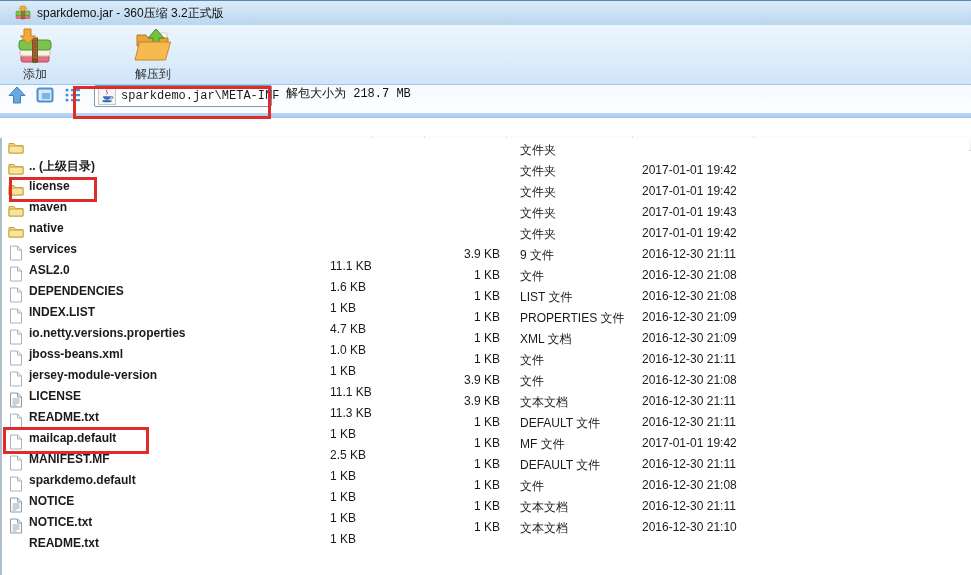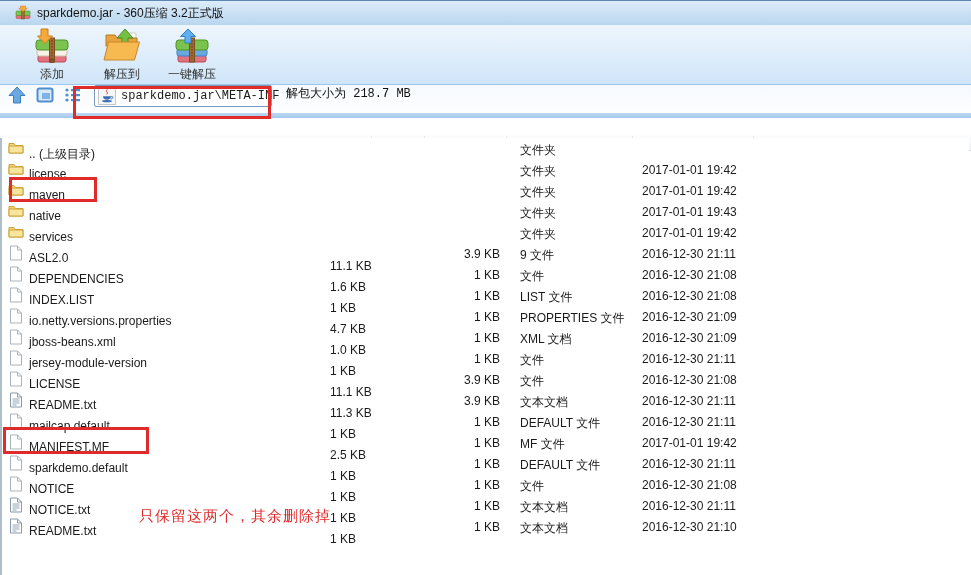--- a/index.html
+++ b/index.html
@@ -11,21 +11,21 @@
     background:linear-gradient(#dcecfa,#b9d6ef);
     border-top:1px solid #5b87b0;box-sizing:border-box;
     display:flex;align-items:center;padding-left:15px;}
   .titlebar .wicon{width:16px;height:16px;margin-right:6px;flex:0 0 auto;}
   .titlebar .wtitle{color:#111;}
 
   
   .toolbar{position:absolute;left:0;top:25px;width:971px;height:60px;
     background:linear-gradient(#eef6fd,#cfe5f8);
     border-bottom:1px solid #9fc5e8;box-sizing:border-box;
-    display:flex;align-items:flex-start;padding-left:17px;}
+    display:flex;align-items:flex-start;padding-left:0;gap:48px;}
   .tbtn{width:70px;height:58px;display:flex;flex-direction:column;align-items:center;
     justify-content:flex-start;padding-top:2px;cursor:default;}
   .tbtn .ticon{width:40px;height:38px;}
   .tbtn .tlabel{margin-top:1px;color:#333;}
 
   
   .navrow{position:absolute;left:0;top:85px;width:971px;height:28px;
     background:linear-gradient(#f6fafe,#fdfeff);display:flex;align-items:flex-start;font-family:Liberation Mono, monospace;}
   .navicon{width:22px;height:20px;margin-left:6px;flex:0 0 auto;}
   .addressbox{margin-left:10px;width:178px;height:22px;background:#fff;
@@ -49,21 +49,21 @@
   .h-after{left:430px;width:72px;text-align:right;}
   .h-type{left:518px;}
   .h-date{left:640px;}
   .hdiv{position:absolute;top:1px;height:17px;width:1px;background:#e2e6ea;}
 
   
   .filelist{position:absolute;left:0;top:138px;width:969px;height:437px;
     background:#fff;border-left:2px solid #aebfca;box-sizing:border-box;}
   .row{position:relative;height:21px;}
   .c-icon{position:absolute;left:6px;top:2px;width:16px;height:16px;}
-  .c-name{position:absolute;left:27px;top:8px;white-space:nowrap;}
+  .c-name{position:absolute;left:27px;top:20px;white-space:nowrap;font-weight:bold;}
   .c-before{position:absolute;left:328px;width:85px;top:16px;text-align:left;}
   .c-after{position:absolute;left:428px;width:70px;top:4px;text-align:right;}
   .c-type{position:absolute;left:518px;top:4px;white-space:nowrap;}
   .c-date{position:absolute;left:640px;top:4px;white-space:nowrap;}
 
   
   .ann-box{position:absolute;border:3px solid #e02b2b;box-sizing:border-box;pointer-events:none;}
   .ann-address{left:73px;top:86px;width:198px;height:33px;}
   .ann-maven{left:9px;top:177px;width:88px;height:25px;}
   .ann-manifest{left:3px;top:427px;width:146px;height:27px;}
@@ -103,31 +103,20 @@
     <div class="tbtn">
       <svg class="ticon" viewBox="0 0 40 38">
         <rect x="21" y="6" width="13" height="11" rx="1" fill="#fdfdfb" stroke="#cfcabc"></rect>
         <path d="M4 8h9l2 3h20v8H4z" fill="#e8a33c" stroke="#b87a20"></path>
         <path d="M23 2l8 9h-5v10h-6V11h-5z" fill="#76bf45" stroke="#4a8f22"></path>
         <path d="M2 33L6.5 15h31l-5 18z" fill="#f7ba50" stroke="#c8862a"></path>
       </svg>
       <span class="tlabel">解压到</span>
     </div>
 
-    <div class="tbtn">
-      <svg class="ticon" viewBox="0 0 40 38">
-        <rect x="6" y="28" width="28" height="7" rx="2" fill="#e4717f" stroke="#b94a58"></rect>
-        <rect x="5" y="22" width="30" height="7" rx="2" fill="#6aa8e0" stroke="#3f7fc0"></rect>
-        <rect x="4" y="13" width="32" height="10" rx="3" fill="#7cc24f" stroke="#4e9428"></rect>
-        <rect x="17.5" y="11" width="5" height="24" fill="#a06a32" stroke="#7a4c1e"></rect>
-        <line x1="20" y1="13" x2="20" y2="32" stroke="#5e3a14" stroke-dasharray="1.5,1.5"></line>
-        <path d="M13 16v-6.5H8.5L16 2l7.5 7.5H19V16z" fill="#62aef0" stroke="#2f7fc4"></path>
-      </svg>
-      <span class="tlabel">一键解压</span>
-    </div>
 
   </div>
 
   <div class="navrow">
     <svg class="navicon" viewBox="0 0 20 20">
       <path d="M10 2l8 8.5h-4.5V18h-7v-7.5H2z" fill="#6aa8e0" stroke="#3f7fc0"></path>
     </svg>
     <svg class="navicon" viewBox="0 0 20 20">
       <rect x="2.5" y="3.5" width="15" height="13" rx="2" fill="#d7e8f8" stroke="#4f8fd0" stroke-width="2"></rect>
       <rect x="7" y="8" width="8" height="6" fill="#7fb3e8"></rect>
@@ -396,15 +385,14 @@
       <span class="c-before">1 KB</span>
       <span class="c-after">1 KB</span>
       <span class="c-type">文本文档</span>
       <span class="c-date">2016-12-30 21:10</span>
     </div>
   </div>
 
   <div class="ann-box ann-address"></div>
   <div class="ann-box ann-maven"></div>
   <div class="ann-box ann-manifest"></div>
-  <div class="ann-note">只保留这两个，其余删除掉</div>
 
 </div>
 
 </body></html>

